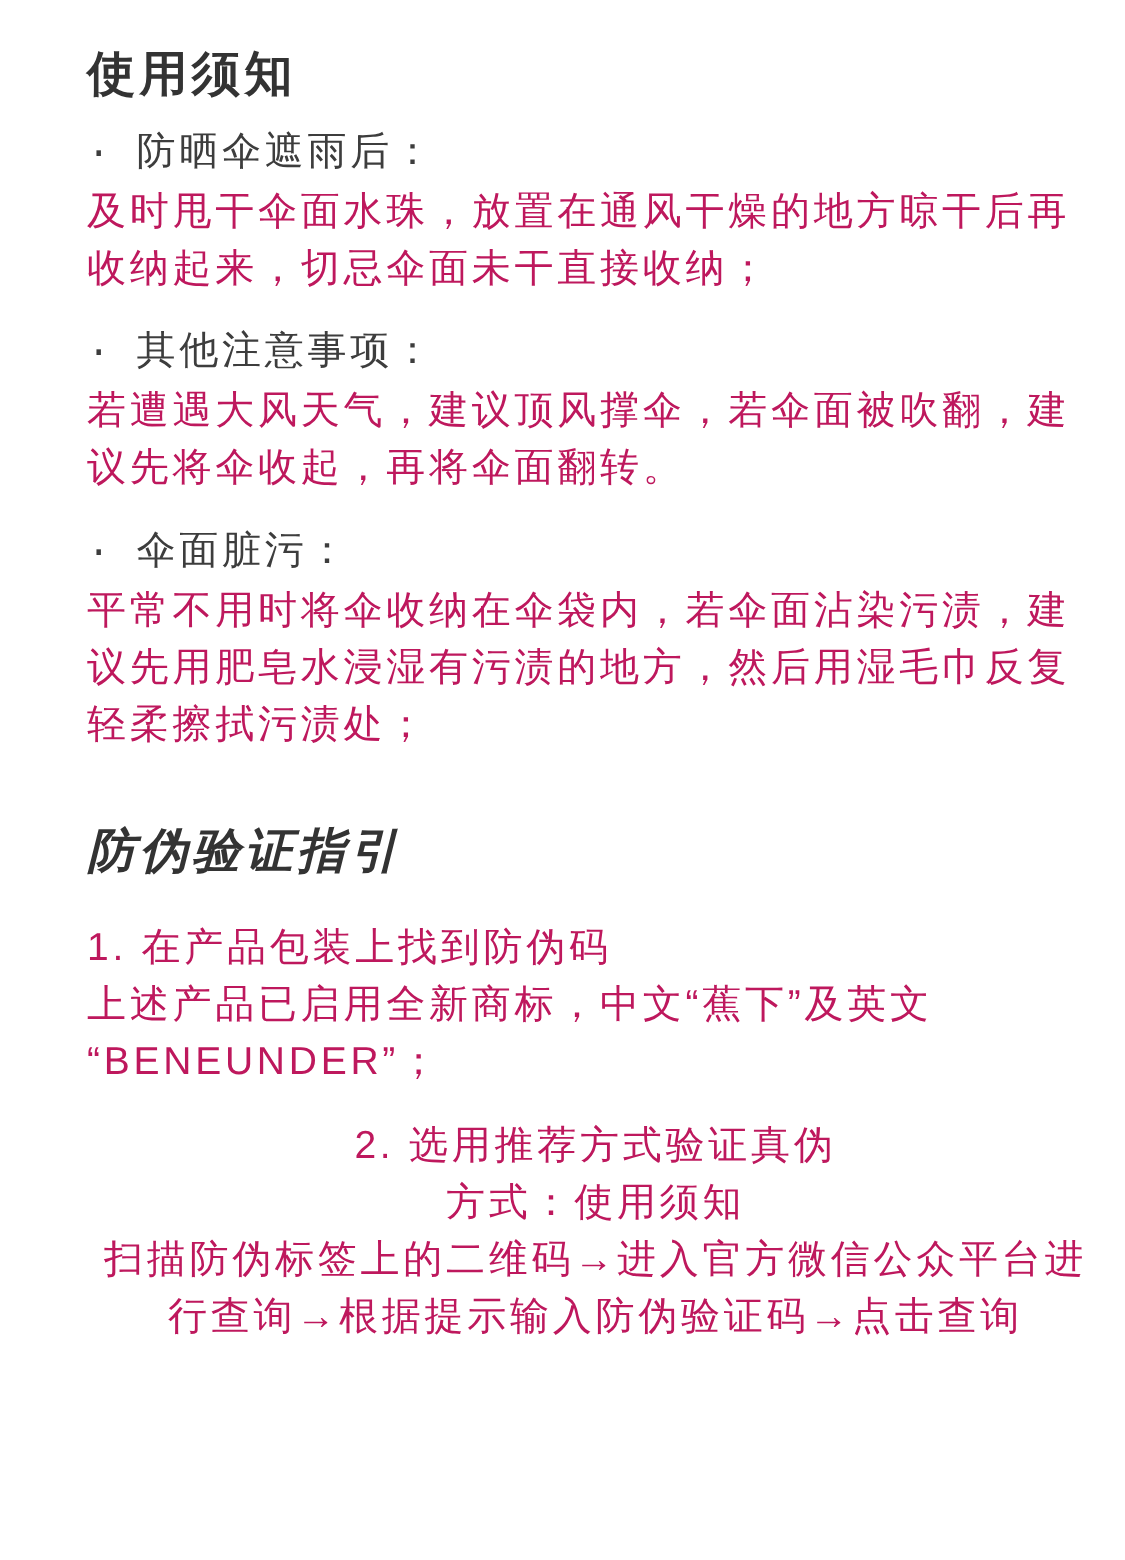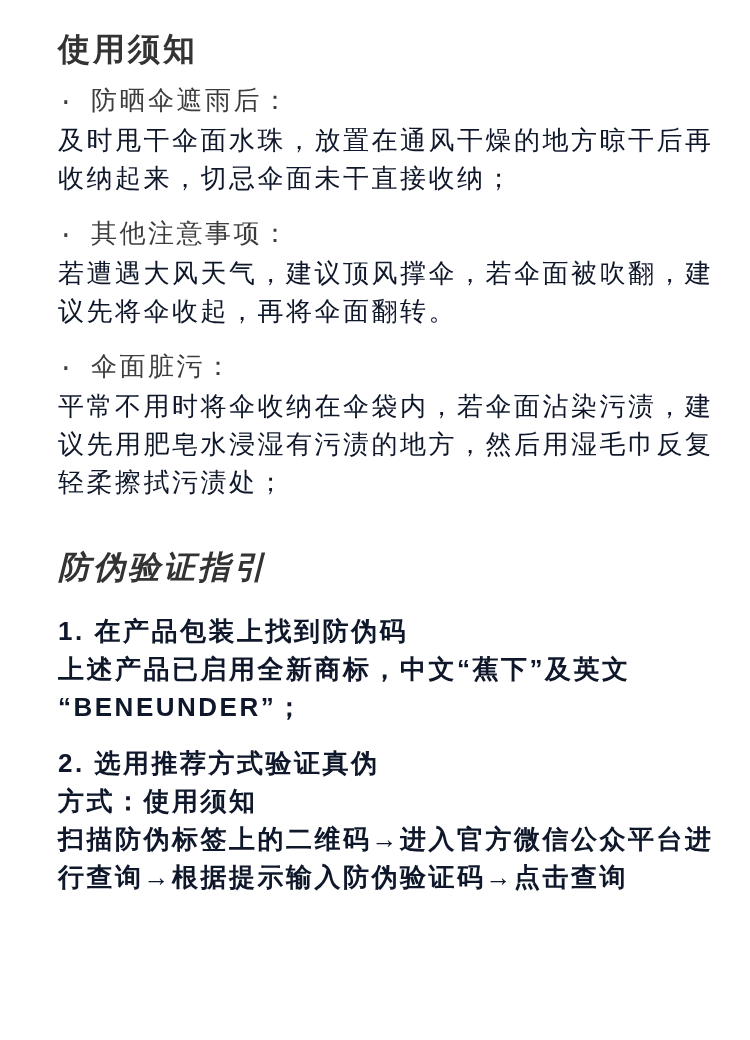--- a/index.html
+++ b/index.html
@@ -50,36 +50,36 @@
   .bullet {
     display: inline-block;
     width: 33px;
     letter-spacing: 0;
   }
   .line {
     margin: 0;
     font-size: 26px;
     line-height: 38px;
     letter-spacing: 2.5px;
-    color: #0f172a;
+    color: #be185d;
     white-space: nowrap;
   }
   .verification-section {
     margin-top: 44px;
   }
   .verification-title {
     margin-bottom: 23px;
     font-style: italic;
   }
   .step {
     margin-bottom: 18px;
-    font-weight: bold;
   }
   .step:last-child {
     margin-bottom: 1px;
+    text-align: center;
   }
 </style>
 </head>
 <body>
 
 <div class="page">
 
   <section class="notice-section">
     <h2 class="section-title notice-title">使用须知</h2>
 

